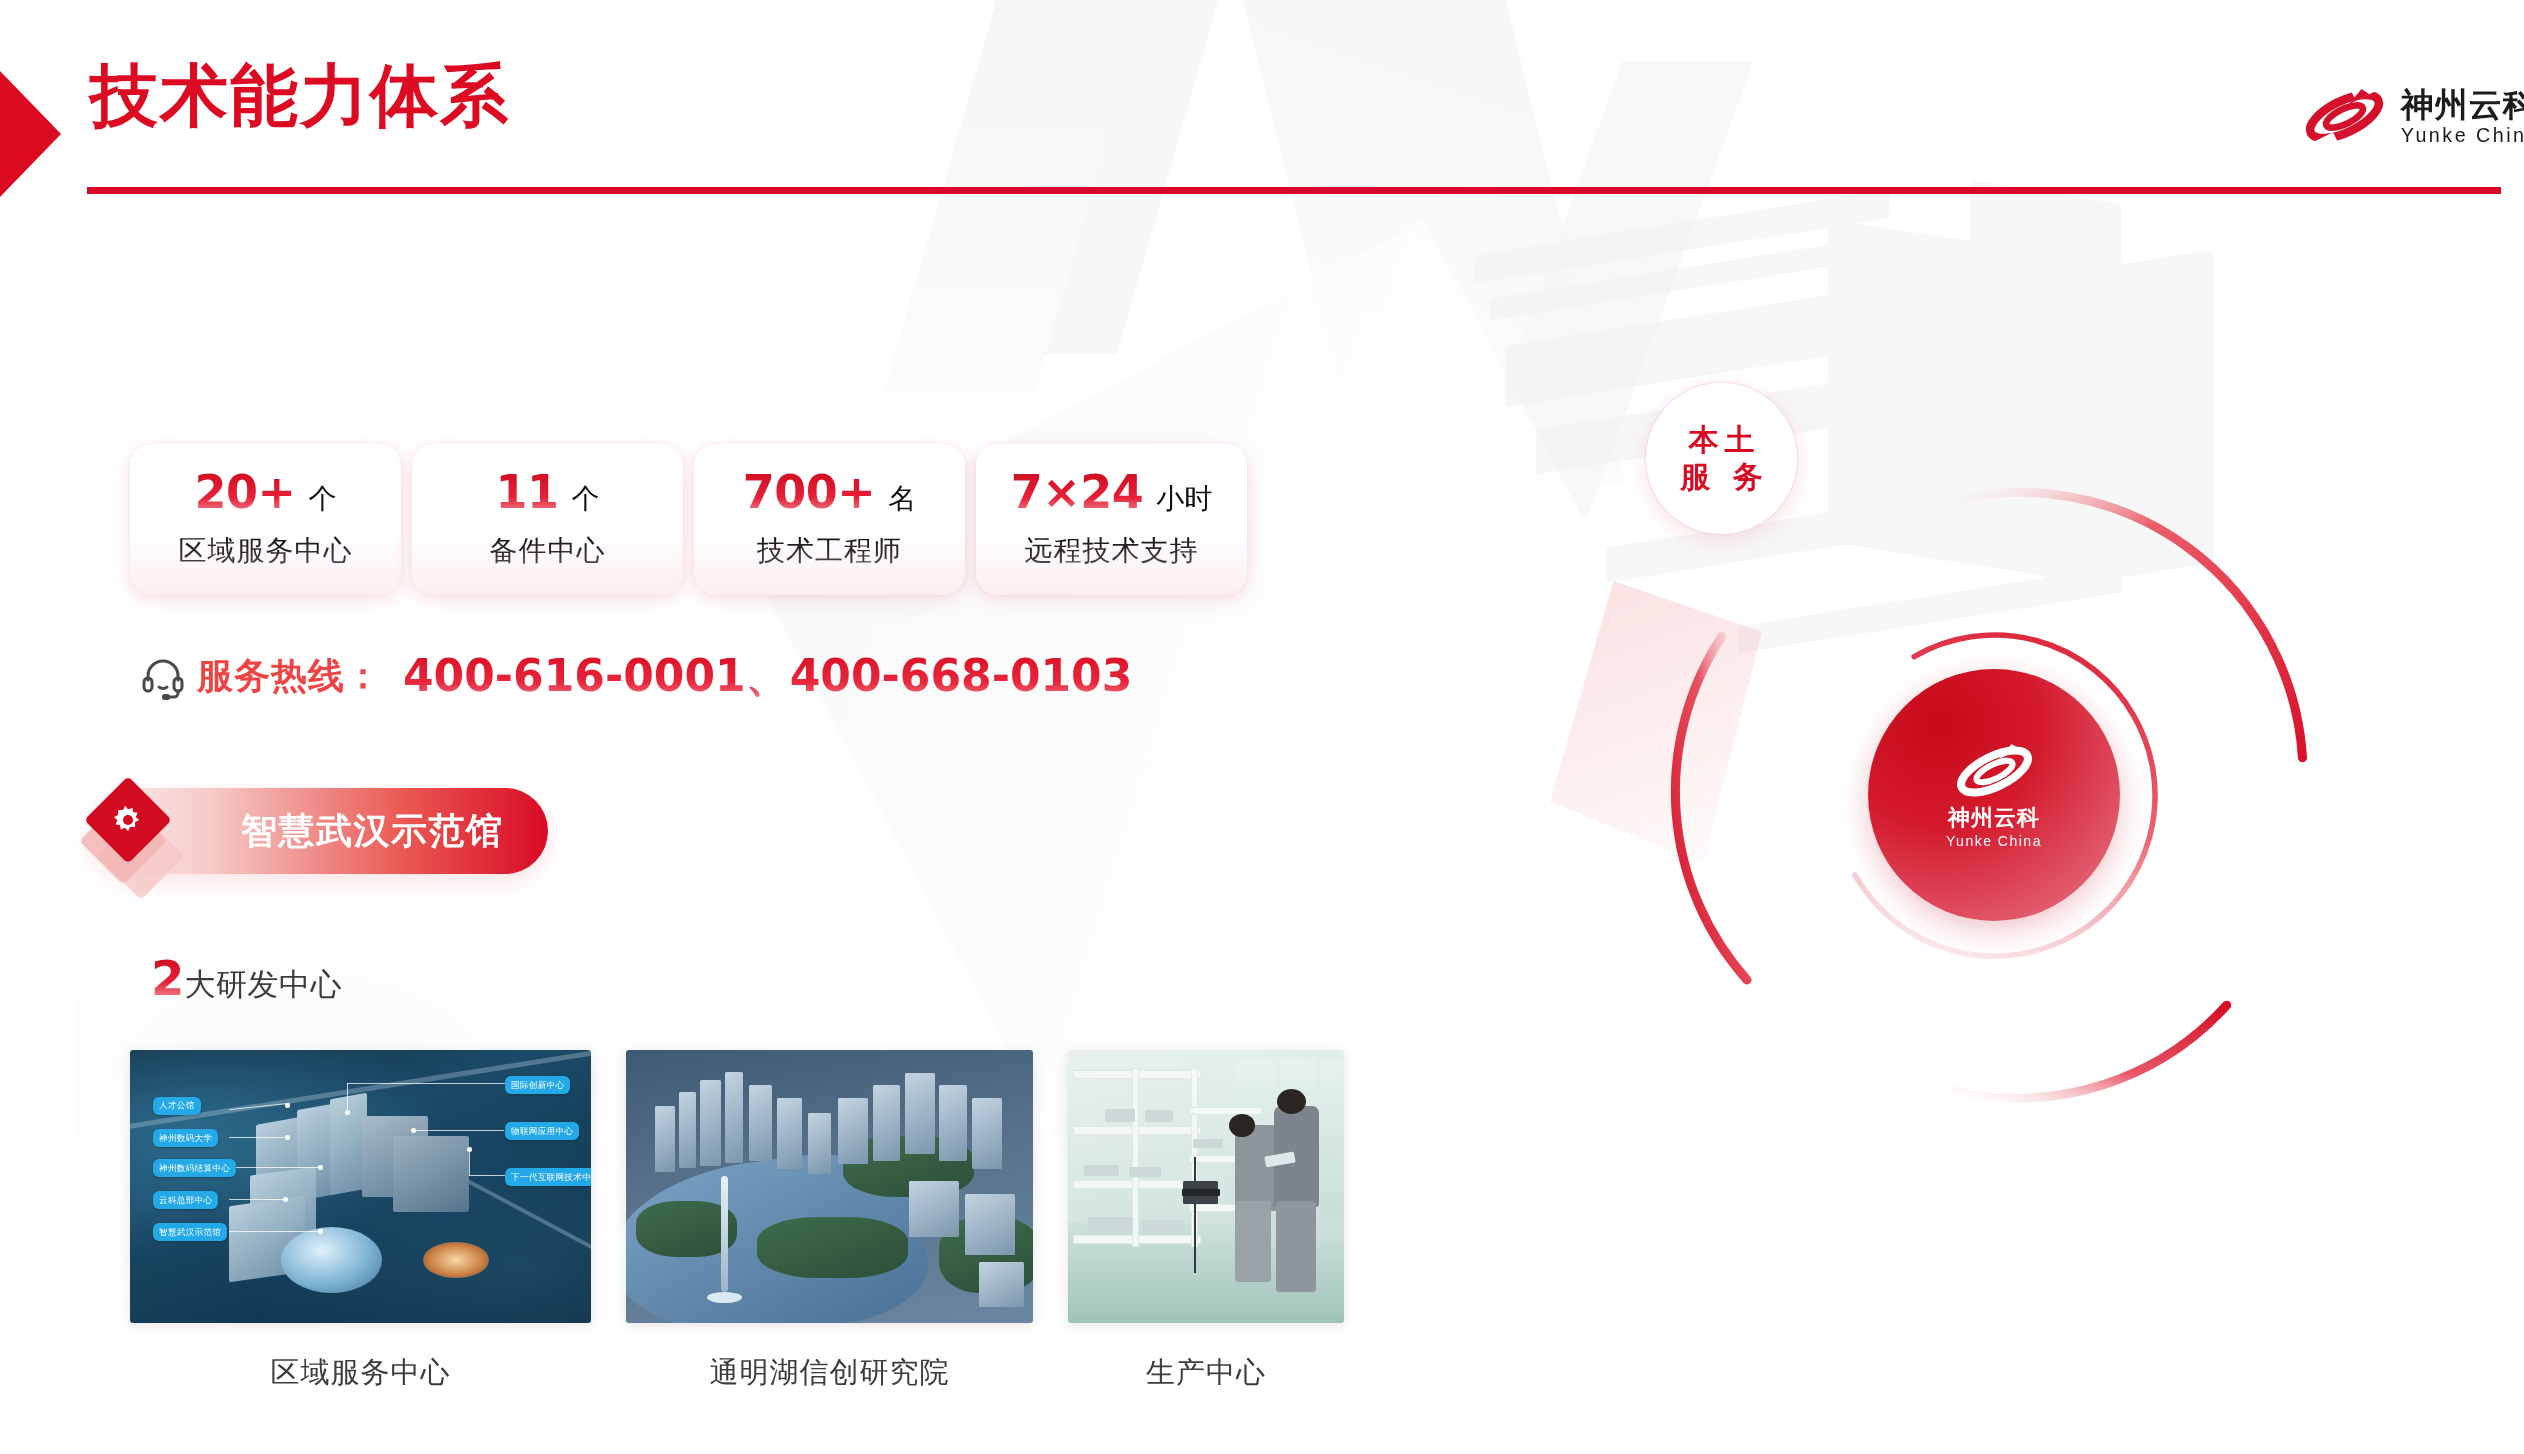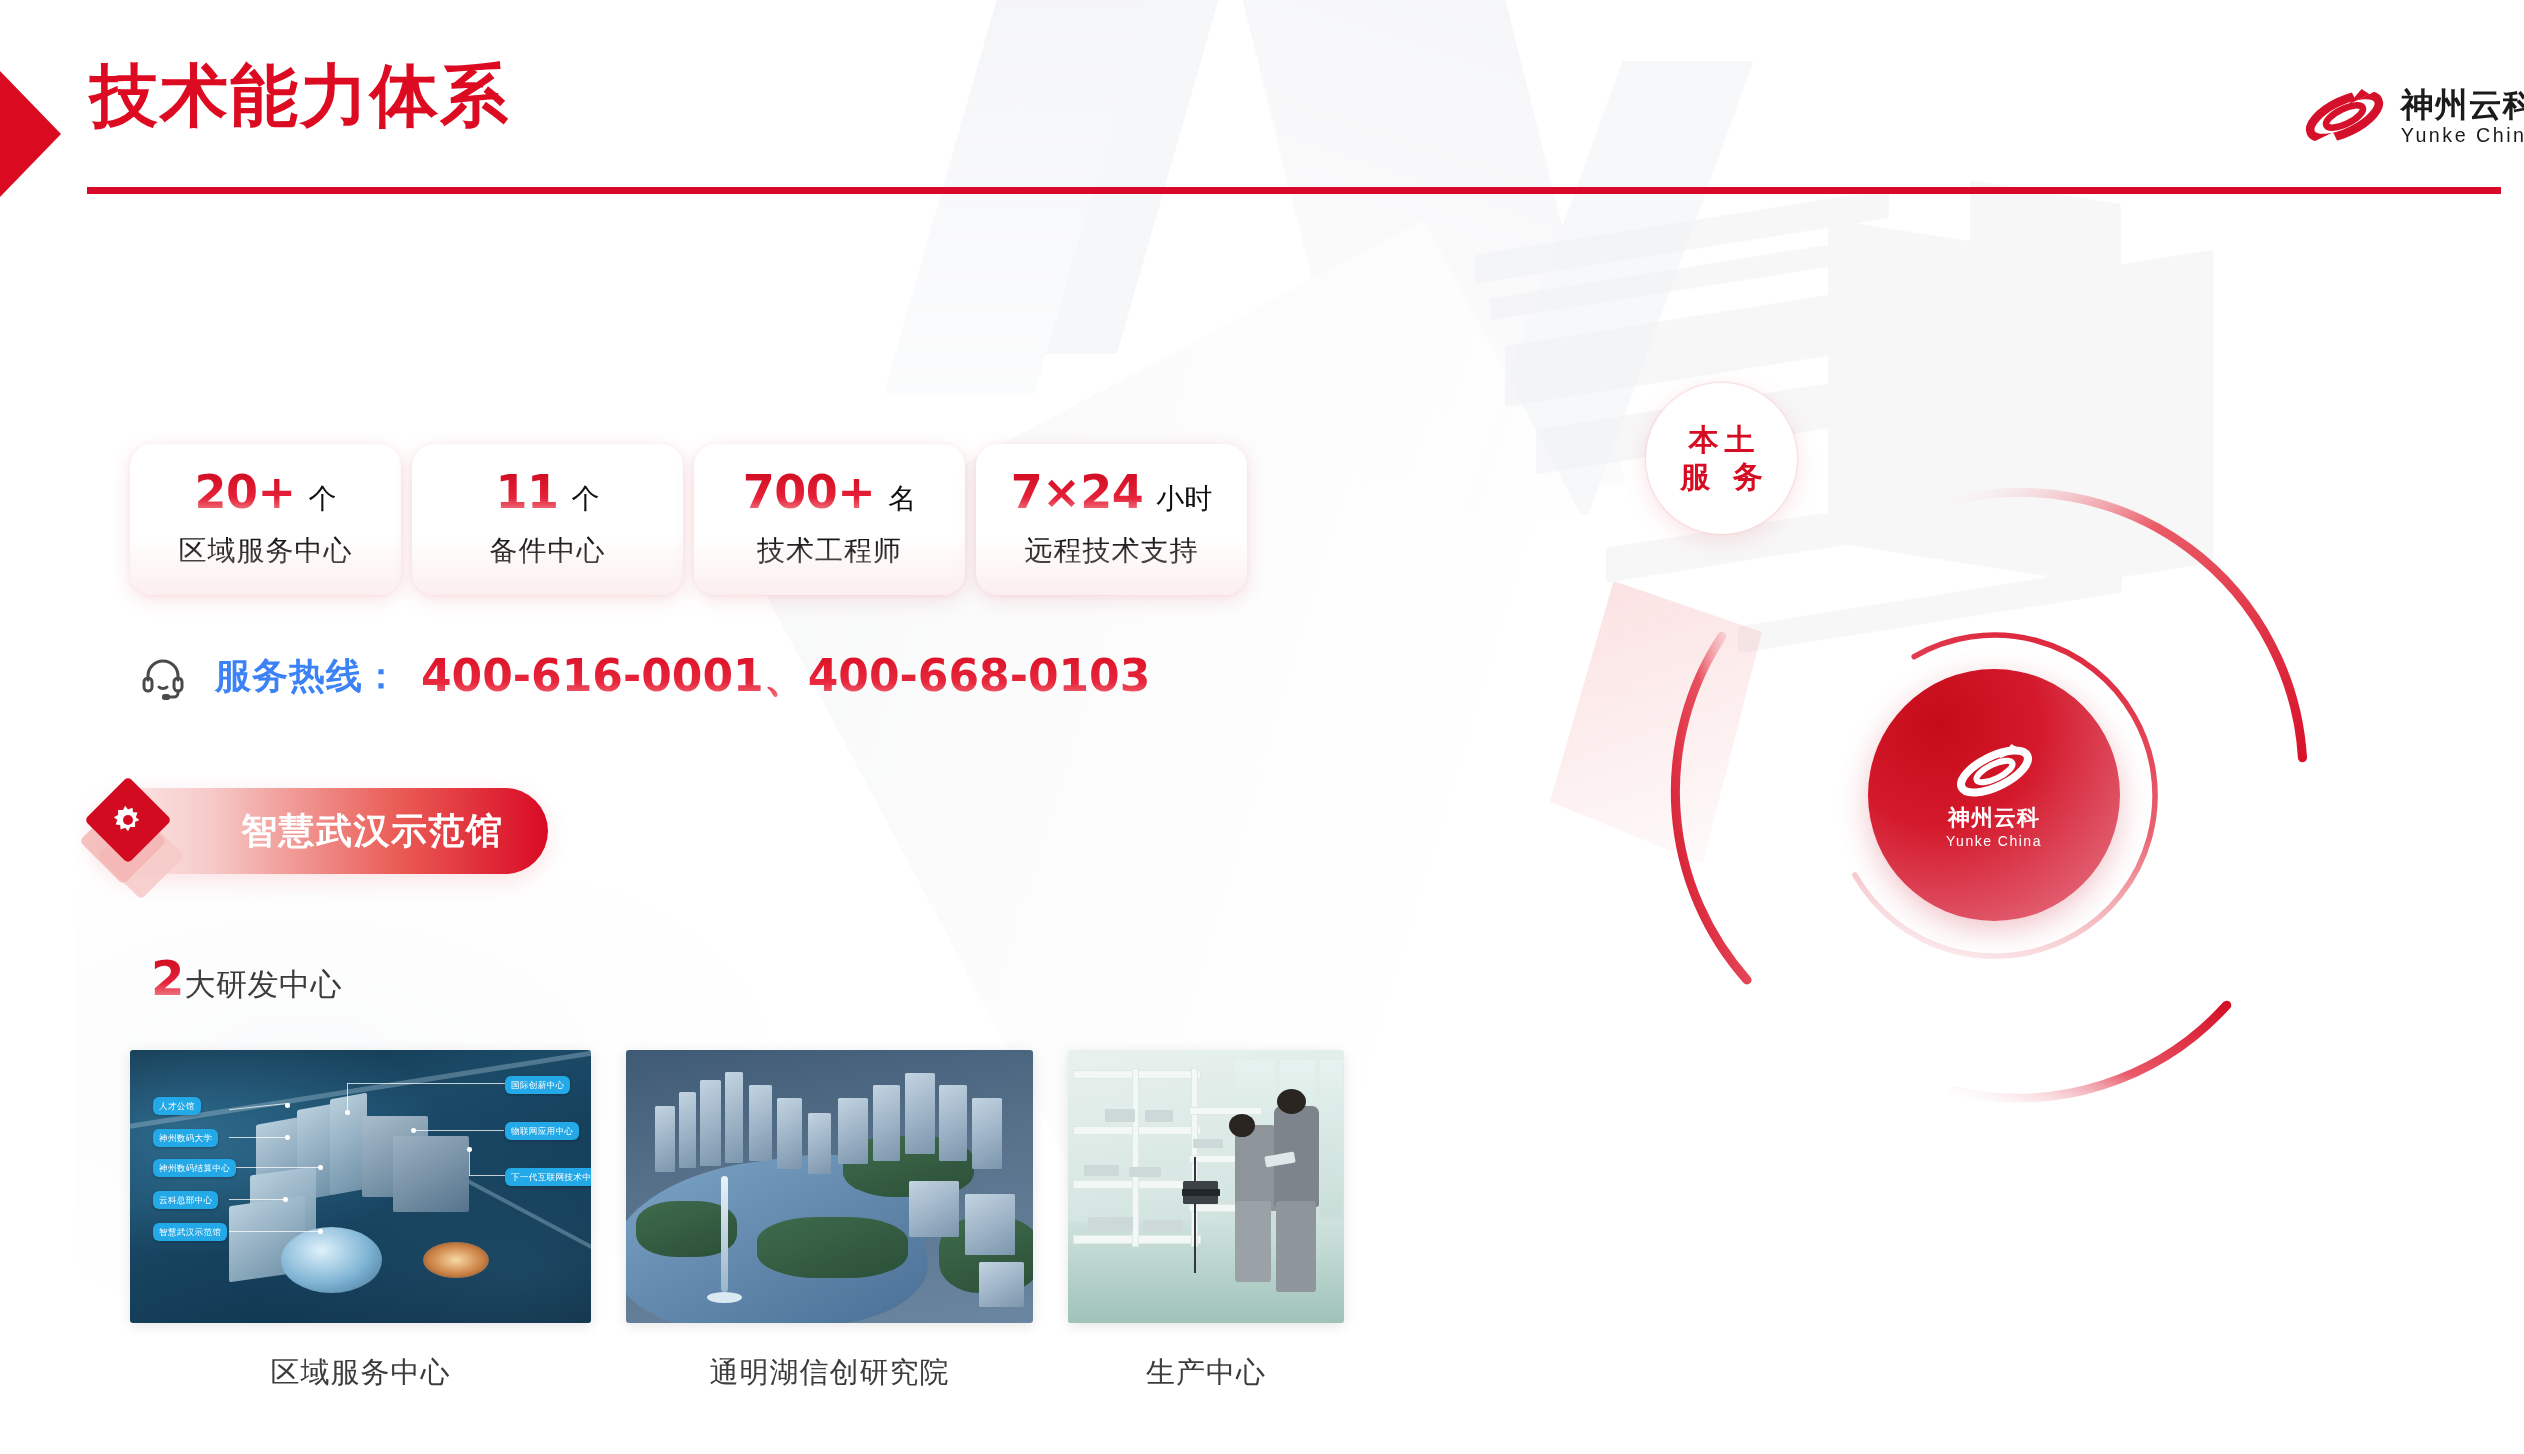--- a/index.html
+++ b/index.html
@@ -74,22 +74,22 @@
     background:linear-gradient(180deg,#cf0b1f 0%,#e52038 62%,#f38e93 100%);
     -webkit-background-clip:text;background-clip:text;color:transparent;}
   .stat-unit{font-size:28px;color:#101010;font-weight:400;
     font-family:"DejaVu Sans","Liberation Sans",sans-serif;}
   .stat-label{margin-top:17px;font-size:28px;color:#0d0d0d;letter-spacing:1px;
     font-family:"DejaVu Sans","Liberation Sans",sans-serif;}
 
   
   .hotline{position:absolute;left:140px;top:647px;z-index:5;display:flex;align-items:center;gap:11px;}
   .hot-icon{width:46px;height:46px;flex:none;}
-  .hot-label{font-size:36px;color:#3b82f6;font-weight:700;letter-spacing:1px;
-    font-family:"DejaVu Sans","Liberation Sans",sans-serif;margin-left:18px;}
+  .hot-label{font-size:36px;color:#ef4444;font-weight:700;letter-spacing:1px;
+    font-family:"DejaVu Sans","Liberation Sans",sans-serif;}
   .hot-num{font-size:44px;font-weight:700;letter-spacing:0px;
     font-family:"DejaVu Sans","Liberation Sans",sans-serif;
     background:linear-gradient(180deg,#d80c22 0%,#e8263c 60%,#f49aa0 100%);
     -webkit-background-clip:text;background-clip:text;color:transparent;
     margin-left:10px;}
 
   
   .rd-count{position:absolute;left:151px;top:954px;z-index:5;display:flex;align-items:baseline;}
   .rd-num{font-size:48px;font-weight:700;line-height:1;
     font-family:"DejaVu Sans","Liberation Sans",sans-serif;
@@ -302,21 +302,21 @@
         <div class="dot" style="left:188px;top:179px;"></div>
         <div class="lead" style="left:217px;top:33px;width:162px;"></div>
         <div class="lead" style="left:217px;top:33px;width:1px;height:28px;"></div>
         <div class="dot" style="left:215px;top:60px;"></div>
         <div class="lead" style="left:283px;top:80px;width:91px;"></div>
         <div class="dot" style="left:281px;top:78px;"></div>
         <div class="lead" style="left:339px;top:125px;width:40px;"></div>
         <div class="dot" style="left:337px;top:97px;"></div>
         <div class="lead" style="left:339px;top:97px;width:1px;height:29px;"></div>
 
-        <div class="tag" style="left:23px;top:47px;">人才公馆</div>
+        <div class="tag" style="left:23px;top:47px;font-family:Liberation Mono, monospace;">人才公馆</div>
         <div class="tag" style="left:23px;top:79px;">神州数码大学</div>
         <div class="tag" style="left:23px;top:109px;">神州数码结算中心</div>
         <div class="tag" style="left:23px;top:141px;">云科总部中心</div>
         <div class="tag" style="left:23px;top:173px;">智慧武汉示范馆</div>
         <div class="tag" style="left:375px;top:26px;">国际创新中心</div>
         <div class="tag" style="left:375px;top:72px;">物联网应用中心</div>
         <div class="tag" style="left:375px;top:118px;">下一代互联网技术中心</div>
       </div>
       <div class="g-cap">区域服务中心</div>
     </div>

